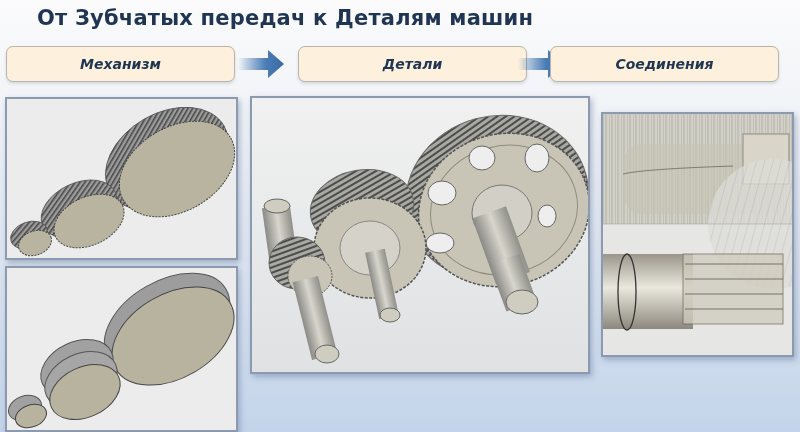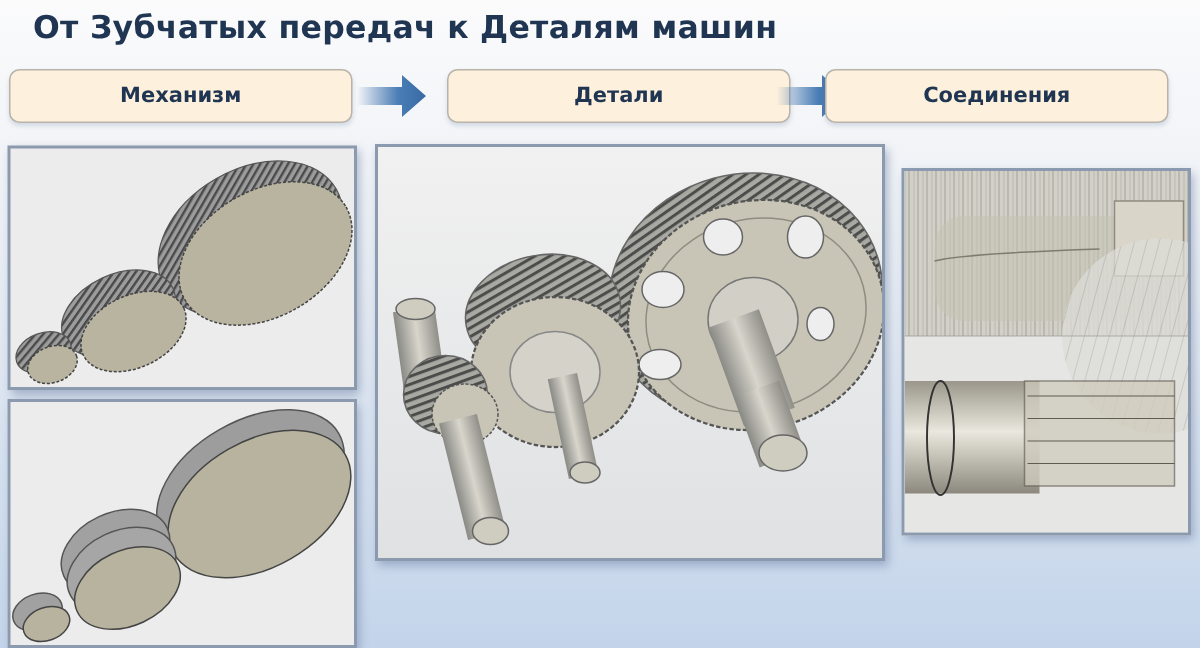--- a/index.html
+++ b/index.html
@@ -2,30 +2,31 @@
 <html><head>
 <meta charset="utf-8">
 <style>
   html, body { margin:0; padding:0; }
   body {
     width:800px; height:432px; overflow:hidden; position:relative;
     background: linear-gradient(180deg, #fbfbfc 0%, #f3f5f8 20%, #dfe7f1 55%, #c3d4ea 100%);
     font-family: "DejaVu Sans", sans-serif;
   }
   .title {
-    position:absolute; left:22px; top:6px;
+    position:absolute; left:37px; top:6px;
     font-size:21px; font-weight:bold; color:#1f3552;
     letter-spacing:0.2px;
   }
   .stage {
     position:absolute; top:46px; height:34px;
     background:#fdf0dc; border:1px solid #b9b3aa; border-radius:7px;
     display:flex; align-items:center; justify-content:center;
     font-size:14px; font-weight:bold; color:#1f3552;
     box-shadow: 0 2px 3px rgba(120,140,170,0.25);
+    font-style: italic;
   }
   .arrow { position:absolute; top:50px; width:48px; height:28px; }
   .panel {
     position:absolute; background:#ececec;
     border:2px solid #8b9aae;
     box-shadow: 2px 3px 6px rgba(90,110,150,0.45);
     overflow:hidden;
   }
   .panel svg { display:block; width:100%; height:100%; }
 </style>

